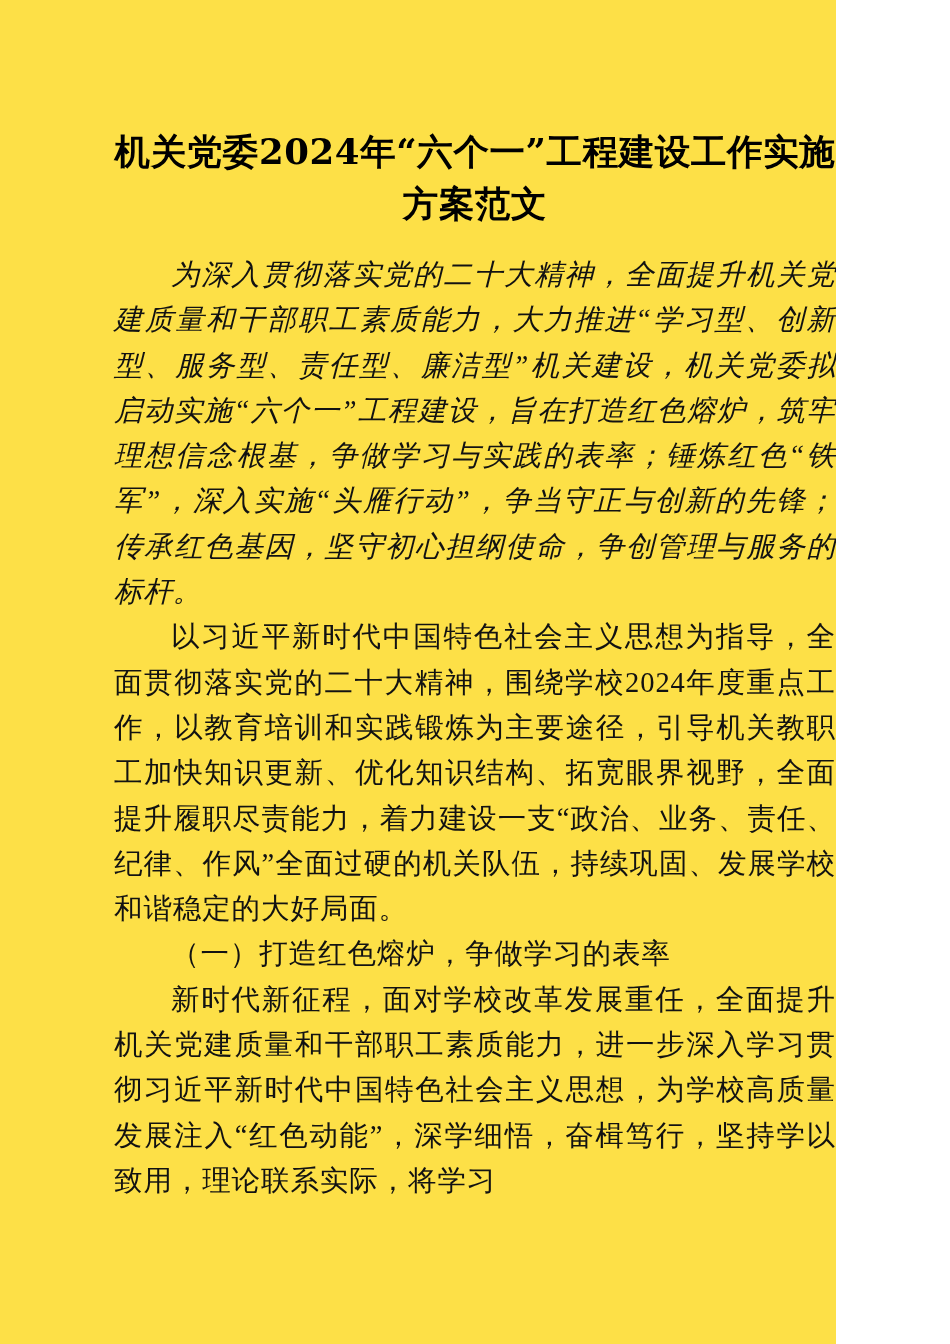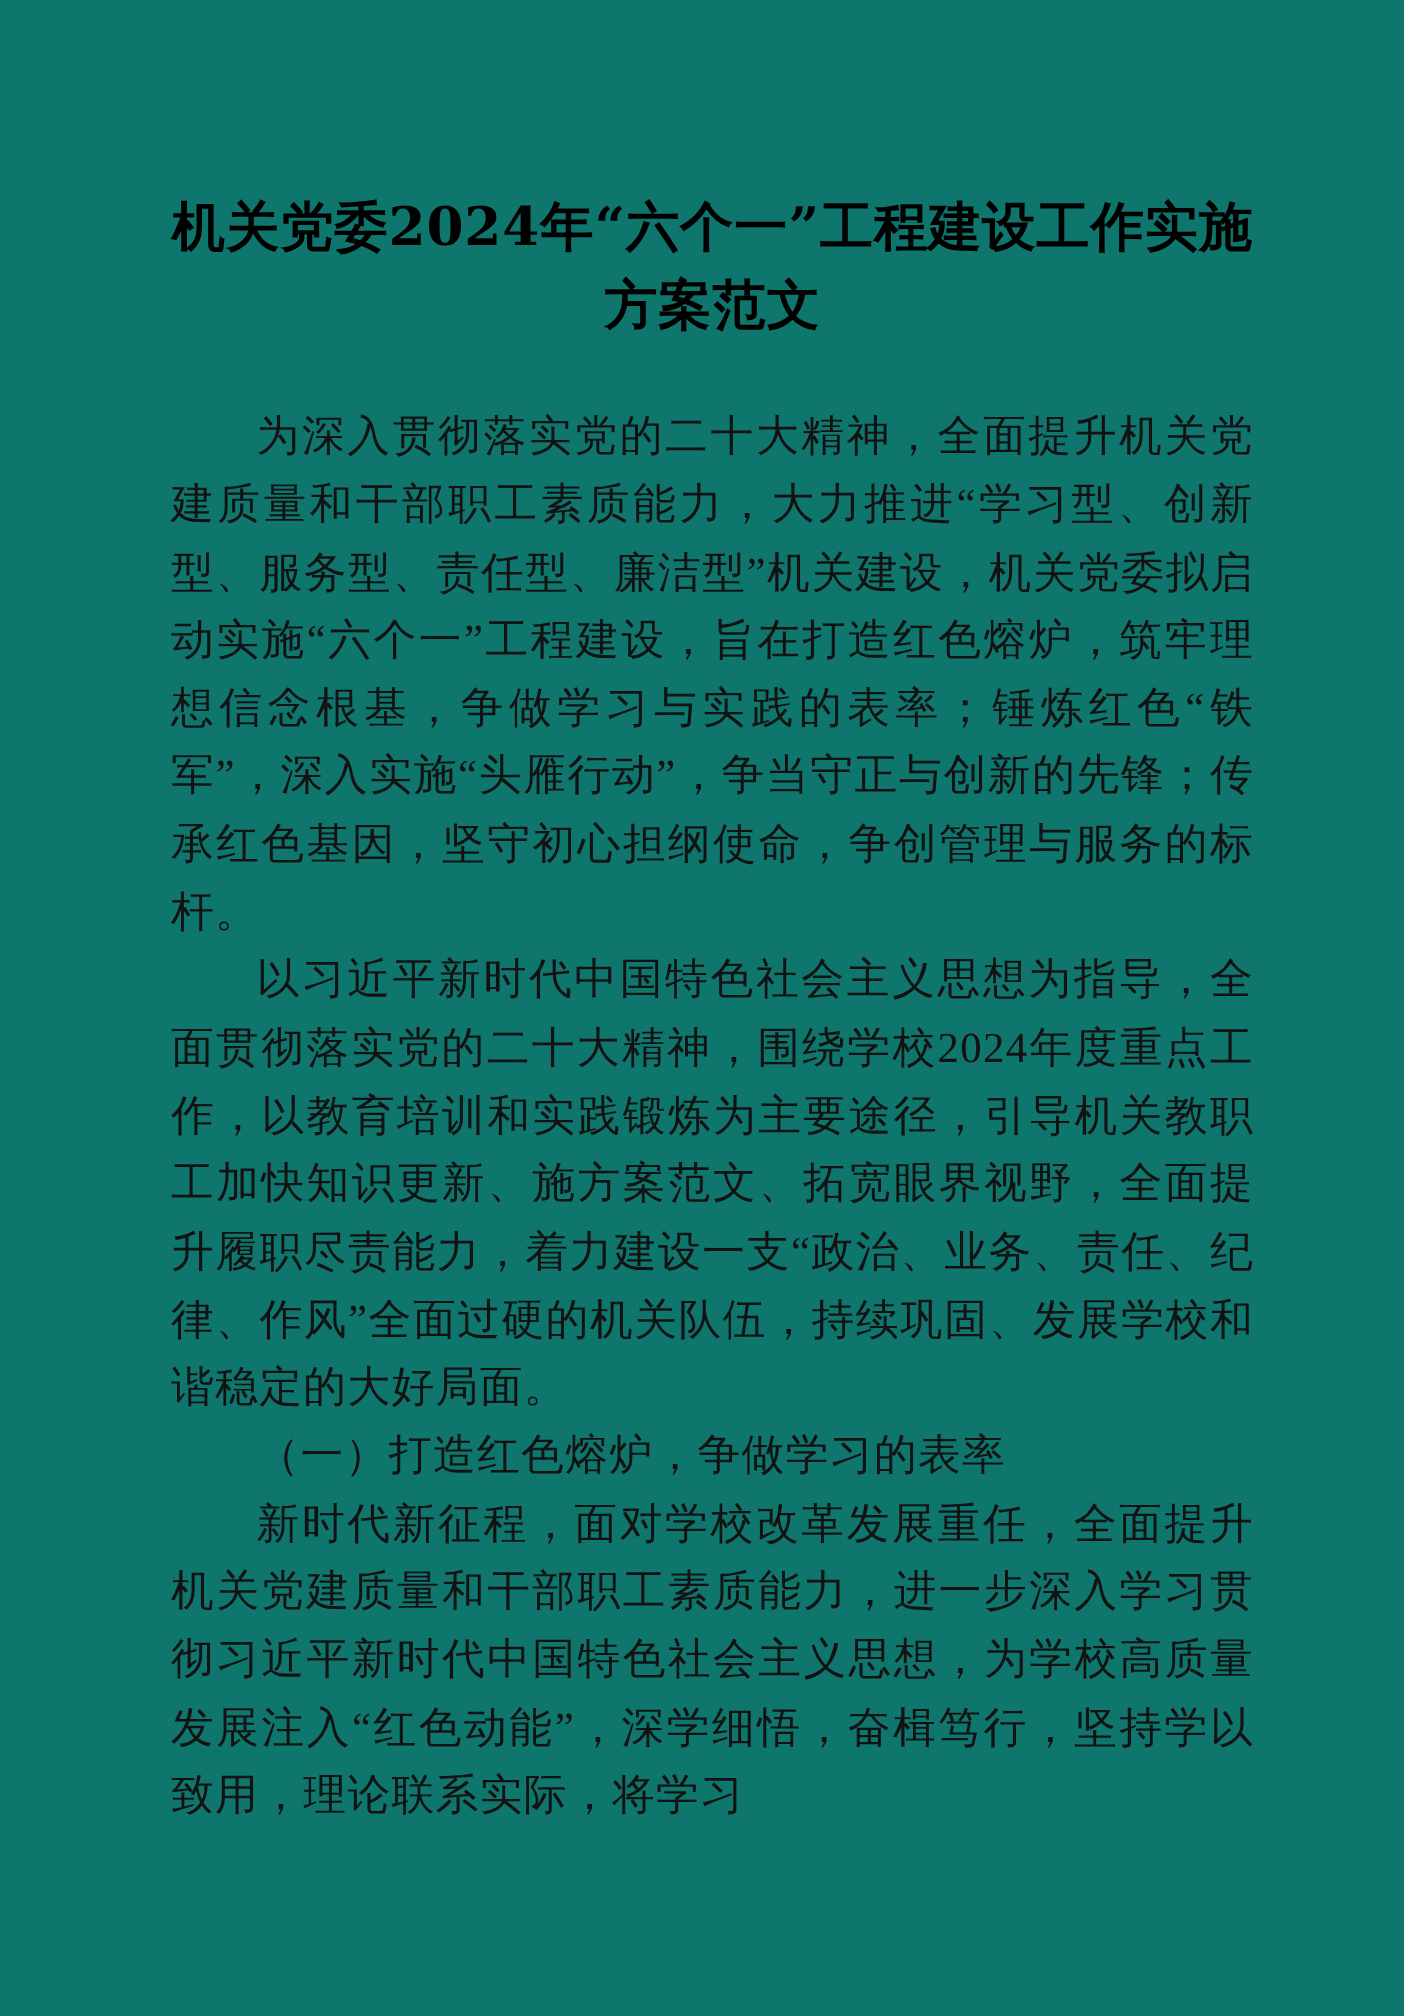--- a/index.html
+++ b/index.html
@@ -9,23 +9,23 @@
   }
   body {
     width: 950px;
     height: 1344px;
     font-family: "Liberation Serif", "DejaVu Serif", serif;
     color: #000000;
     -webkit-font-smoothing: antialiased;
   }
   .page {
     position: relative;
-    width: 936px;
+    width: 836px;
     height: 1344px;
-    background: #0f766e;
+    background: #fde047;
     box-sizing: border-box;
     padding: 0;
     overflow: hidden;
   }
   .content {
     position: absolute;
     left: 114px;
     top: 0;
     width: 722px;
   }
@@ -51,21 +51,22 @@
     font-size: 28.5px;
     line-height: 45.3px;
     text-align: justify;
     text-justify: inter-ideograph;
     text-indent: 2em;
     letter-spacing: 0.9px;
     word-break: break-all;
     color: #121212;
   }
   .para.first {
-    margin-top: 39px;
+    margin-top: 22px;
+    font-style: italic;
   }
 
   
   .heading {
     margin: 0;
     font-family: "DejaVu Sans", "Liberation Sans", sans-serif;
     font-weight: 700;
     font-size: 28.5px;
     line-height: 45.3px;
     text-indent: 2em;
@@ -90,21 +91,21 @@
 <div class="page">
   <div class="content">
 
     <h1 class="doc-title">
       <span>机关党委2024年“六个一”工程建设工作实</span><span>施方案范文</span>
     </h1>
 
     <p class="para first">为深入贯彻落实党的二十大精神，全面提升机关党建质量和干部职工素质能力，大力推进“学习型、创新型、服务型、责任型、廉洁型”机关建设，机关党委拟启动实施“六个一”工程建设，旨在打造红色熔炉，筑牢理想信念根基，争做学习与实践的表率；锤炼红色“铁军”，深入实施“头雁行动”，争当守正与创新的先锋；传承红色基因，坚守初心担纲使命，争创管理与服务的标杆。</p>
 
 
-    <p class="para">以习近平新时代中国特色社会主义思想为指导，全面贯彻落实党的二十大精神，围绕学校2024年度重点工作，以教育培训和实践锻炼为主要途径，引导机关教职工加快知识更新、施方案范文、拓宽眼界视野，全面提升履职尽责能力，着力建设一支“政治、业务、责任、纪律、作风”全面过硬的机关队伍，持续巩固、发展学校和谐稳定的大好局面。</p>
+    <p class="para">以习近平新时代中国特色社会主义思想为指导，全面贯彻落实党的二十大精神，围绕学校2024年度重点工作，以教育培训和实践锻炼为主要途径，引导机关教职工加快知识更新、优化知识结构、拓宽眼界视野，全面提升履职尽责能力，着力建设一支“政治、业务、责任、纪律、作风”全面过硬的机关队伍，持续巩固、发展学校和谐稳定的大好局面。</p>
 
 
     <p class="subheading">（一）打造红色熔炉，争做学习的表率</p>
 
     <p class="para">新时代新征程，面对学校改革发展重任，全面提升机关党建质量和干部职工素质能力，进一步深入学习贯彻习近平新时代中国特色社会主义思想，为学校高质量发展注入“红色动能”，深学细悟，奋楫笃行，坚持学以致用，理论联系实际，将学习</p>
 
   </div>
 </div>
 
 </body></html>

